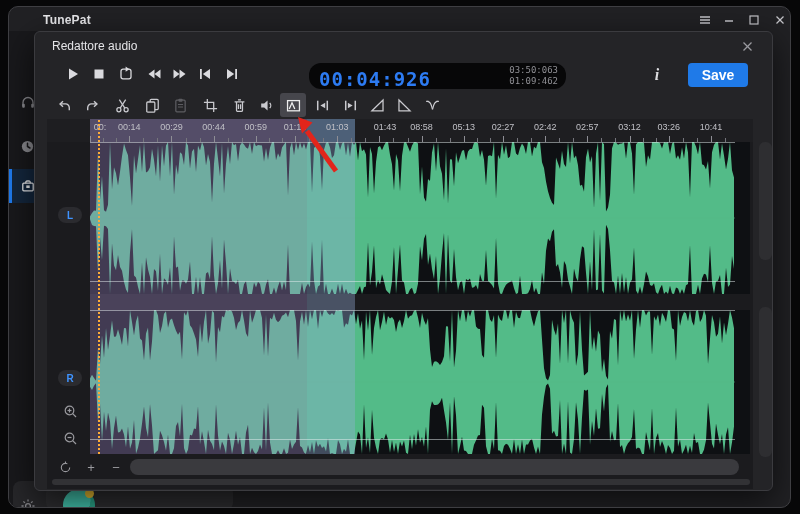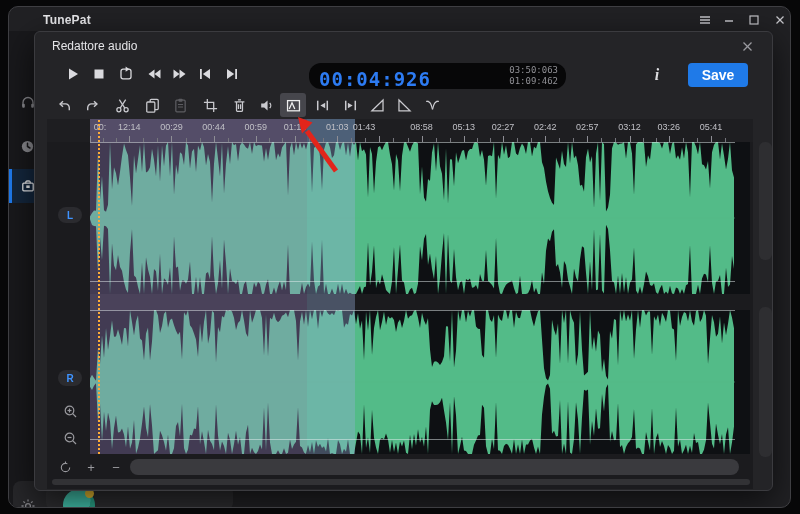--- a/index.html
+++ b/index.html
@@ -312,21 +312,21 @@
       </div>
 
     <div id="editor-panel">
       <div id="ruler">
           <div class="ruler-band" style="left: 43px; width: 216.72px; background: rgb(84, 77, 104);"></div>
           <div class="ruler-band" style="left: 259.72px; width: 48.375px; background: rgb(77, 96, 120);"></div>
           <span class="ruler-label" style="left: 53px;">00:</span>
           <div class="tick" style="left: 43px; height: 6px; background: rgb(142, 142, 149);"></div>
           <div class="tick" style="left: 56.1133px; height: 4px;"></div>
           <div class="tick" style="left: 69.2267px; height: 4px;"></div>
-          <span class="ruler-label" style="left: 82.34px;">12:14</span>
+          <span class="ruler-label" style="left: 82.34px;">00:14</span>
           <div class="tick" style="left: 82.34px; height: 6px; background: rgb(142, 142, 149);"></div>
           <div class="tick" style="left: 96.39px; height: 4px;"></div>
           <div class="tick" style="left: 110.44px; height: 4px;"></div>
           <span class="ruler-label" style="left: 124.49px;">00:29</span>
           <div class="tick" style="left: 124.49px; height: 6px; background: rgb(142, 142, 149);"></div>
           <div class="tick" style="left: 138.54px; height: 4px;"></div>
           <div class="tick" style="left: 152.59px; height: 4px;"></div>
           <span class="ruler-label" style="left: 166.64px;">00:44</span>
           <div class="tick" style="left: 166.64px; height: 6px; background: rgb(142, 142, 149);"></div>
           <div class="tick" style="left: 180.69px; height: 4px;"></div>
@@ -336,21 +336,21 @@
           <div class="tick" style="left: 221.903px; height: 4px;"></div>
           <div class="tick" style="left: 235.017px; height: 4px;"></div>
           <span class="ruler-label" style="left: 248.13px;">01:13</span>
           <div class="tick" style="left: 248.13px; height: 6px; background: rgb(142, 142, 149);"></div>
           <div class="tick" style="left: 262.18px; height: 4px;"></div>
           <div class="tick" style="left: 276.23px; height: 4px;"></div>
           <span class="ruler-label" style="left: 290.28px;">01:03</span>
           <div class="tick" style="left: 290.28px; height: 6px; background: rgb(142, 142, 149);"></div>
           <div class="tick" style="left: 304.33px; height: 4px;"></div>
           <div class="tick" style="left: 318.38px; height: 4px;"></div>
-          <span class="ruler-label" style="left: 317px;">01:43</span>
+          <span class="ruler-label" style="left: 338px;">01:43</span>
           <div class="tick" style="left: 332.43px; height: 6px; background: rgb(142, 142, 149);"></div>
           <div class="tick" style="left: 346.48px; height: 4px;"></div>
           <div class="tick" style="left: 360.53px; height: 4px;"></div>
           <span class="ruler-label" style="left: 374.58px;">08:58</span>
           <div class="tick" style="left: 374.58px; height: 6px; background: rgb(142, 142, 149);"></div>
           <div class="tick" style="left: 388.63px; height: 4px;"></div>
           <div class="tick" style="left: 402.68px; height: 4px;"></div>
           <span class="ruler-label" style="left: 416.73px;">05:13</span>
           <div class="tick" style="left: 416.73px; height: 6px; background: rgb(142, 142, 149);"></div>
           <div class="tick" style="left: 429.843px; height: 4px;"></div>
@@ -368,21 +368,21 @@
           <div class="tick" style="left: 554.42px; height: 4px;"></div>
           <div class="tick" style="left: 568.47px; height: 4px;"></div>
           <span class="ruler-label" style="left: 582.52px;">03:12</span>
           <div class="tick" style="left: 582.52px; height: 6px; background: rgb(142, 142, 149);"></div>
           <div class="tick" style="left: 595.633px; height: 4px;"></div>
           <div class="tick" style="left: 608.747px; height: 4px;"></div>
           <span class="ruler-label" style="left: 621.86px;">03:26</span>
           <div class="tick" style="left: 621.86px; height: 6px; background: rgb(142, 142, 149);"></div>
           <div class="tick" style="left: 635.91px; height: 4px;"></div>
           <div class="tick" style="left: 649.96px; height: 4px;"></div>
-          <span class="ruler-label" style="left: 664.01px;">05:41</span>
+          <span class="ruler-label" style="left: 664.01px;">10:41</span>
           <div class="tick" style="left: 664.01px; height: 6px; background: rgb(142, 142, 149);"></div>
           <div class="tick" style="left: 678.06px; height: 4px;"></div>
         </div>
       <div class="channel" id="ch-L-wrap" style="top:23px;height:152px">
         <svg id="wave-L" width="660" height="152">
             <rect width="660" height="152" fill="#0e1013"></rect>
             <polygon points="0,74.5 2,70.9 4,68.6 6,68.8 8,8.3 10,58.1 12,34.1 14,68.3 16,69.8 18,62.8 20,0.0 22,47.2 24,25.2 26,31.2 28,43.5 30,29.8 32,14.2 34,1.4 36,7.9 38,13.2 40,35.5 42,64.1 44,12.9 46,31.6 48,17.2 50,2.9 52,30.0 54,0.0 56,30.4 58,29.2 60,25.2 62,6.8 64,17.9 66,34.2 68,3.3 70,39.7 72,3.3 74,24.2 76,3.4 78,0.0 80,34.5 82,0.0 84,52.8 86,22.4 88,33.0 90,10.2 92,12.1 94,23.1 96,0.0 98,3.4 100,26.7 102,9.4 104,6.8 106,30.0 108,3.6 110,8.4 112,0.0 114,5.1 116,23.5 118,11.9 120,19.9 122,60.4 124,21.7 126,0.0 128,16.6 130,34.4 132,1.1 134,51.5 136,21.6 138,3.9 140,22.3 142,0.0 144,3.2 146,2.1 148,19.2 150,3.5 152,0.4 154,2.6 156,5.6 158,6.7 160,0.0 162,12.0 164,0.0 166,4.2 168,3.1 170,3.3 172,3.4 174,19.7 176,6.0 178,18.0 180,5.6 182,0.0 184,0.0 186,18.3 188,11.3 190,15.5 192,5.5 194,2.6 196,0.0 198,53.4 200,5.9 202,0.0 204,13.3 206,0.0 208,8.1 210,0.0 212,6.6 214,1.2 216,7.6 218,0.0 220,0.0 222,50.7 224,6.1 226,4.1 228,0.0 230,14.6 232,48.3 234,7.8 236,0.8 238,0.0 240,5.5 242,16.0 244,13.3 246,0.0 248,0.0 250,8.0 252,1.6 254,0.0 256,13.5 258,1.1 260,14.8 262,0.0 264,2.9 266,0.0 268,18.4 270,0.0 272,9.3 274,7.2 276,12.6 278,55.3 280,5.0 282,12.1 284,51.3 286,19.9 288,5.2 290,4.1 292,8.3 294,3.6 296,0.0 298,0.0 300,12.7 302,22.3 304,48.5 306,12.0 308,18.4 310,49.3 312,13.8 314,0.6 316,0.0 318,4.7 320,9.8 322,3.4 324,0.0 326,0.0 328,1.4 330,52.3 332,24.6 334,55.4 336,59.7 338,36.9 340,39.0 342,10.6 344,1.2 346,29.2 348,0.0 350,24.3 352,31.7 354,58.2 356,6.3 358,61.7 360,17.2 362,17.4 364,44.3 366,10.3 368,21.2 370,15.0 372,8.8 374,8.0 376,18.6 378,9.4 380,6.9 382,7.1 384,0.7 386,0.0 388,1.3 390,15.0 392,7.9 394,17.7 396,43.8 398,14.1 400,13.3 402,14.3 404,0.0 406,56.6 408,12.8 410,17.2 412,0.0 414,12.8 416,3.2 418,16.2 420,14.5 422,0.0 424,0.0 426,11.4 428,13.3 430,6.1 432,1.5 434,4.5 436,11.9 438,0.0 440,0.0 442,14.5 444,4.8 446,6.6 448,0.0 450,0.0 452,20.2 454,26.0 456,39.4 458,49.3 460,56.1 462,60.7 464,62.9 466,15.6 468,21.3 470,27.0 472,8.8 474,22.0 476,25.0 478,0.0 480,21.5 482,0.0 484,16.2 486,13.5 488,23.3 490,43.8 492,42.7 494,49.8 496,15.2 498,6.6 500,20.4 502,14.0 504,66.2 506,11.8 508,0.0 510,58.8 512,0.0 514,2.3 516,69.5 518,65.4 520,52.8 522,6.3 524,0.0 526,0.6 528,2.7 530,1.8 532,1.5 534,0.0 536,16.7 538,0.0 540,0.0 542,11.6 544,52.7 546,2.6 548,0.0 550,0.0 552,0.0 554,0.8 556,25.0 558,13.3 560,17.7 562,0.0 564,0.0 566,0.0 568,0.0 570,1.0 572,6.4 574,0.0 576,0.6 578,0.0 580,12.1 582,1.4 584,0.0 586,16.8 588,13.3 590,17.7 592,5.3 594,16.8 596,0.0 598,10.5 600,55.2 602,0.0 604,0.0 606,4.6 608,12.4 610,0.0 612,22.3 614,23.2 616,27.4 618,19.0 620,46.5 622,10.3 624,2.7 626,0.0 628,0.0 630,17.4 632,1.3 634,13.6 636,27.6 638,16.7 640,0.0 642,28.3 644,35.6 644,127.1 642,114.0 640,142.5 638,144.9 636,125.8 634,152.0 632,152.0 630,132.9 628,138.8 626,139.5 624,152.0 622,141.1 620,103.5 618,140.4 616,132.6 614,131.8 612,136.4 610,152.0 608,142.7 606,152.0 604,152.0 602,152.0 600,103.3 598,142.0 596,143.3 594,152.0 592,147.0 590,152.0 588,146.4 586,145.4 584,152.0 582,151.5 580,143.7 578,152.0 576,149.4 574,152.0 572,142.8 570,146.2 568,152.0 566,150.2 564,141.2 562,143.9 560,142.9 558,134.2 556,129.5 554,142.3 552,152.0 550,144.5 548,152.0 546,148.6 544,105.5 542,137.5 540,140.8 538,152.0 536,134.9 534,150.7 532,130.9 530,152.0 528,133.6 526,152.0 524,140.4 522,139.1 520,108.3 518,86.9 516,82.7 514,151.6 512,148.4 510,91.8 508,147.6 506,148.3 504,87.1 502,148.3 500,119.2 498,152.0 496,130.9 494,105.7 492,104.3 490,117.4 488,139.4 486,135.6 484,126.4 482,152.0 480,144.4 478,137.6 476,123.0 474,119.1 472,146.1 470,130.5 468,122.0 466,124.8 464,87.3 462,89.7 460,99.2 458,96.6 456,108.7 454,142.3 452,130.3 450,152.0 448,152.0 446,145.8 444,150.5 442,137.9 440,147.1 438,151.2 436,152.0 434,152.0 432,152.0 430,133.7 428,151.1 426,152.0 424,146.3 422,138.4 420,139.9 418,141.0 416,142.7 414,146.6 412,152.0 410,151.4 408,141.3 406,95.8 404,146.4 402,142.9 400,140.7 398,138.9 396,107.9 394,139.0 392,138.7 390,132.1 388,147.8 386,143.0 384,145.2 382,145.7 380,136.6 378,138.6 376,137.0 374,152.0 372,138.7 370,140.4 368,148.3 366,135.3 364,107.1 362,141.2 360,138.5 358,92.3 356,152.0 354,91.1 352,111.3 350,136.3 348,152.0 346,114.0 344,137.3 342,127.1 340,111.6 338,123.1 336,92.1 334,96.8 332,118.2 330,104.3 328,141.7 326,151.1 324,152.0 322,145.8 320,147.4 318,152.0 316,152.0 314,140.6 312,138.5 310,102.6 308,128.0 306,152.0 304,105.0 302,139.5 300,152.0 298,150.2 296,147.9 294,139.4 292,132.2 290,142.6 288,137.8 286,146.2 284,103.4 282,129.8 280,143.5 278,99.9 276,144.6 274,145.3 272,152.0 270,144.0 268,148.0 266,151.9 264,152.0 262,152.0 260,150.8 258,152.0 256,146.8 254,152.0 252,141.8 250,152.0 248,141.8 246,152.0 244,152.0 242,146.5 240,152.0 238,152.0 236,141.8 234,152.0 232,97.7 230,143.1 228,144.6 226,152.0 224,138.7 222,99.6 220,145.4 218,141.6 216,145.1 214,152.0 212,140.7 210,152.0 208,152.0 206,152.0 204,152.0 202,152.0 200,152.0 198,102.5 196,148.2 194,139.5 192,148.6 190,138.9 188,144.5 186,152.0 184,145.6 182,152.0 180,152.0 178,137.3 176,142.6 174,151.8 172,152.0 170,142.1 168,139.7 166,145.4 164,140.5 162,152.0 160,152.0 158,152.0 156,139.0 154,142.3 152,152.0 150,152.0 148,137.5 146,142.3 144,139.8 142,139.1 140,126.2 138,152.0 136,121.3 134,97.4 132,146.7 130,118.1 128,141.4 126,152.0 124,133.6 122,93.9 120,137.5 118,130.1 116,131.6 114,152.0 112,152.0 110,134.9 108,152.0 106,134.8 104,152.0 102,152.0 100,119.4 98,137.6 96,141.7 94,138.5 92,138.4 90,148.7 88,124.5 86,125.8 84,94.2 82,152.0 80,125.2 78,143.0 76,138.6 74,136.3 72,152.0 70,111.8 68,149.1 66,129.2 64,127.0 62,152.0 60,134.9 58,127.5 56,115.3 54,152.0 52,120.6 50,152.0 48,145.1 46,135.4 44,133.4 42,87.0 40,110.4 38,150.9 36,147.6 34,140.0 32,128.7 30,124.9 28,112.9 26,128.3 24,123.4 22,101.2 20,152.0 18,87.0 16,84.3 14,83.7 12,118.1 10,95.1 8,130.6 6,84.2 4,84.0 2,82.9 0,77.3" fill="#53bb88"></polygon>
             <line x1="0" y1="76" x2="645" y2="76" stroke="#53bb88" stroke-opacity="0.55"></line>
           </svg>
       </div>

